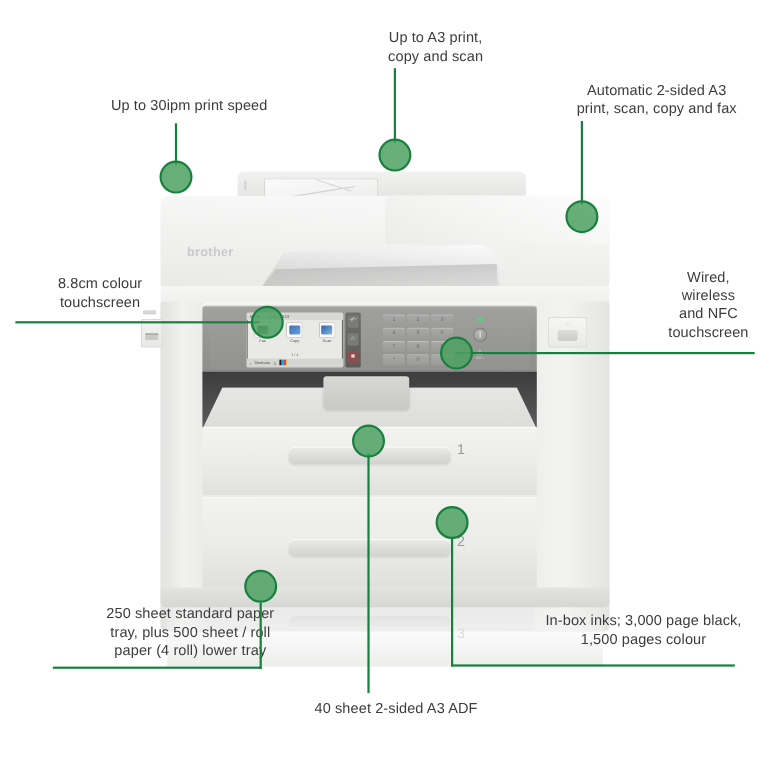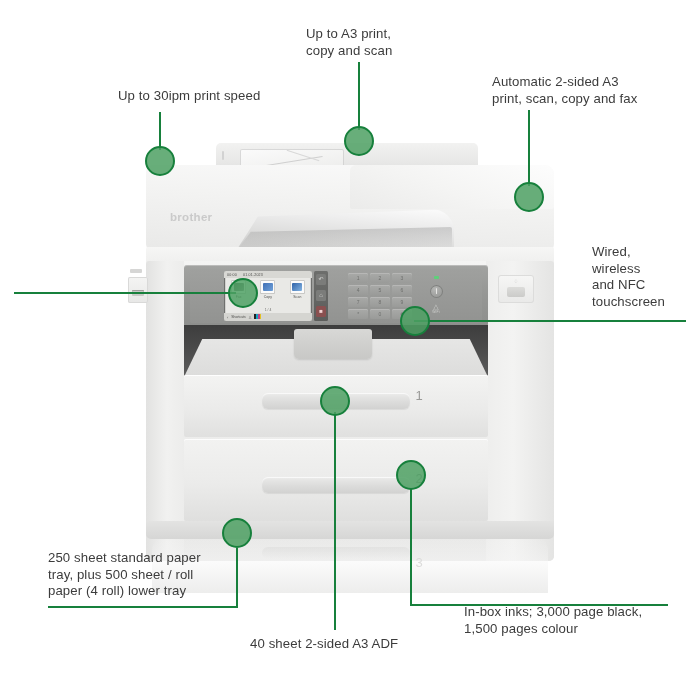--- a/index.html
+++ b/index.html
@@ -15,36 +15,37 @@
   #stage{position:absolute;inset:0;width:700px;height:700px;}
 
   
   .callout{
     position:absolute;
     font-size:13.2px;
     line-height:16.5px;
     color:#3c3c3c;
     letter-spacing:.1px;
     white-space:pre-line;
+    text-align:center;
   }
 
   
   .lead{position:absolute;background:#17803c;}
   .lead.v{width:2.4px;}
   .lead.h{height:2.4px;}
   .dot{
     position:absolute;
     border-radius:50%;
     background:rgba(77,160,99,.85);
     border:2.2px solid #17803c;
     box-sizing:border-box;
   }
 
   
-  #printer{position:absolute;left:118px;top:143px;width:464px;height:420px;}
+  #printer{position:absolute;left:118px;top:156px;width:464px;height:420px;}
 
   .pc{position:absolute;box-sizing:border-box;}
 
   
   #adf-lid{
     left:98px;top:0px;width:262px;height:33px;
     background:linear-gradient(180deg,#f2f2f1 0%,#e7e7e6 60%,#dedede 100%);
     border-radius:5px 5px 2px 2px;
   }
   #adf-tray{
@@ -406,52 +407,54 @@
     <div class="pc" id="tray2"></div>
     <div class="pc" id="tray2-handle"></div>
     <div class="pc" id="tray2-num">2</div>
 
     <div class="pc" id="plinth"></div>
     <div class="pc" id="reflection"></div>
     <div class="pc" id="refl-handle"></div>
     <div class="pc" id="tray3-num">3</div>
   </div>
 
-  <div class="callout" style="left:72px;top:88px;width:200px;margin-left:46px;">Up to 30ipm print speed</div>
+  <div class="callout" style="left:72px;top:88px;width:200px;">Up to 30ipm print speed</div>
   <div class="lead v" style="left:159px;top:112px;height:38px;"></div>
   <div class="dot" style="left:145px;top:146px;width:30px;height:30px;"></div>
 
   <div class="callout" style="left:306px;top:26px;width:180px;">Up to A3 print,
 copy and scan</div>
   <div class="lead v" style="left:358px;top:62px;height:68px;"></div>
   <div class="dot" style="left:344px;top:126px;width:30px;height:30px;"></div>
 
   <div class="callout" style="left:492px;top:74px;width:210px;">Automatic 2-sided A3
 print, scan, copy and fax</div>
   <div class="lead v" style="left:528px;top:110px;height:76px;"></div>
   <div class="dot" style="left:514px;top:182px;width:30px;height:30px;"></div>
 
+  <div class="callout" style="left:16px;top:250px;width:150px;">8.8cm colour
+touchscreen</div>
   <div class="lead h" style="left:14px;top:292px;width:222px;"></div>
   <div class="dot" style="left:228px;top:278px;width:30px;height:30px;"></div>
 
   <div class="callout" style="left:592px;top:244px;width:104px;">Wired,
 wireless
 and NFC
 touchscreen</div>
   <div class="lead h" style="left:414px;top:320px;width:272px;"></div>
   <div class="dot" style="left:400px;top:306px;width:30px;height:30px;"></div>
 
   <div class="callout" style="left:48px;top:550px;width:250px;">250 sheet standard paper
 tray, plus 500 sheet / roll
 paper (4 roll) lower tray</div>
   <div class="lead h" style="left:48px;top:606px;width:190px;"></div>
   <div class="lead v" style="left:236px;top:548px;height:60px;"></div>
   <div class="dot" style="left:222px;top:518px;width:30px;height:30px;"></div>
 
-  <div class="callout" style="left:464px;top:556px;width:220px;margin-top:48px;">In-box inks; 3,000 page black,
+  <div class="callout" style="left:475px;top:556px;width:220px;">In-box inks; 3,000 page black,
 1,500 pages colour</div>
   <div class="lead h" style="left:410px;top:604px;width:258px;"></div>
   <div class="lead v" style="left:410px;top:488px;height:118px;"></div>
   <div class="dot" style="left:396px;top:460px;width:30px;height:30px;"></div>
 
   <div class="callout" style="left:250px;top:636px;width:220px;">40 sheet 2-sided A3 ADF</div>
   <div class="lead v" style="left:334px;top:412px;height:218px;"></div>
   <div class="dot" style="left:320px;top:386px;width:30px;height:30px;"></div>
 
 </div>

